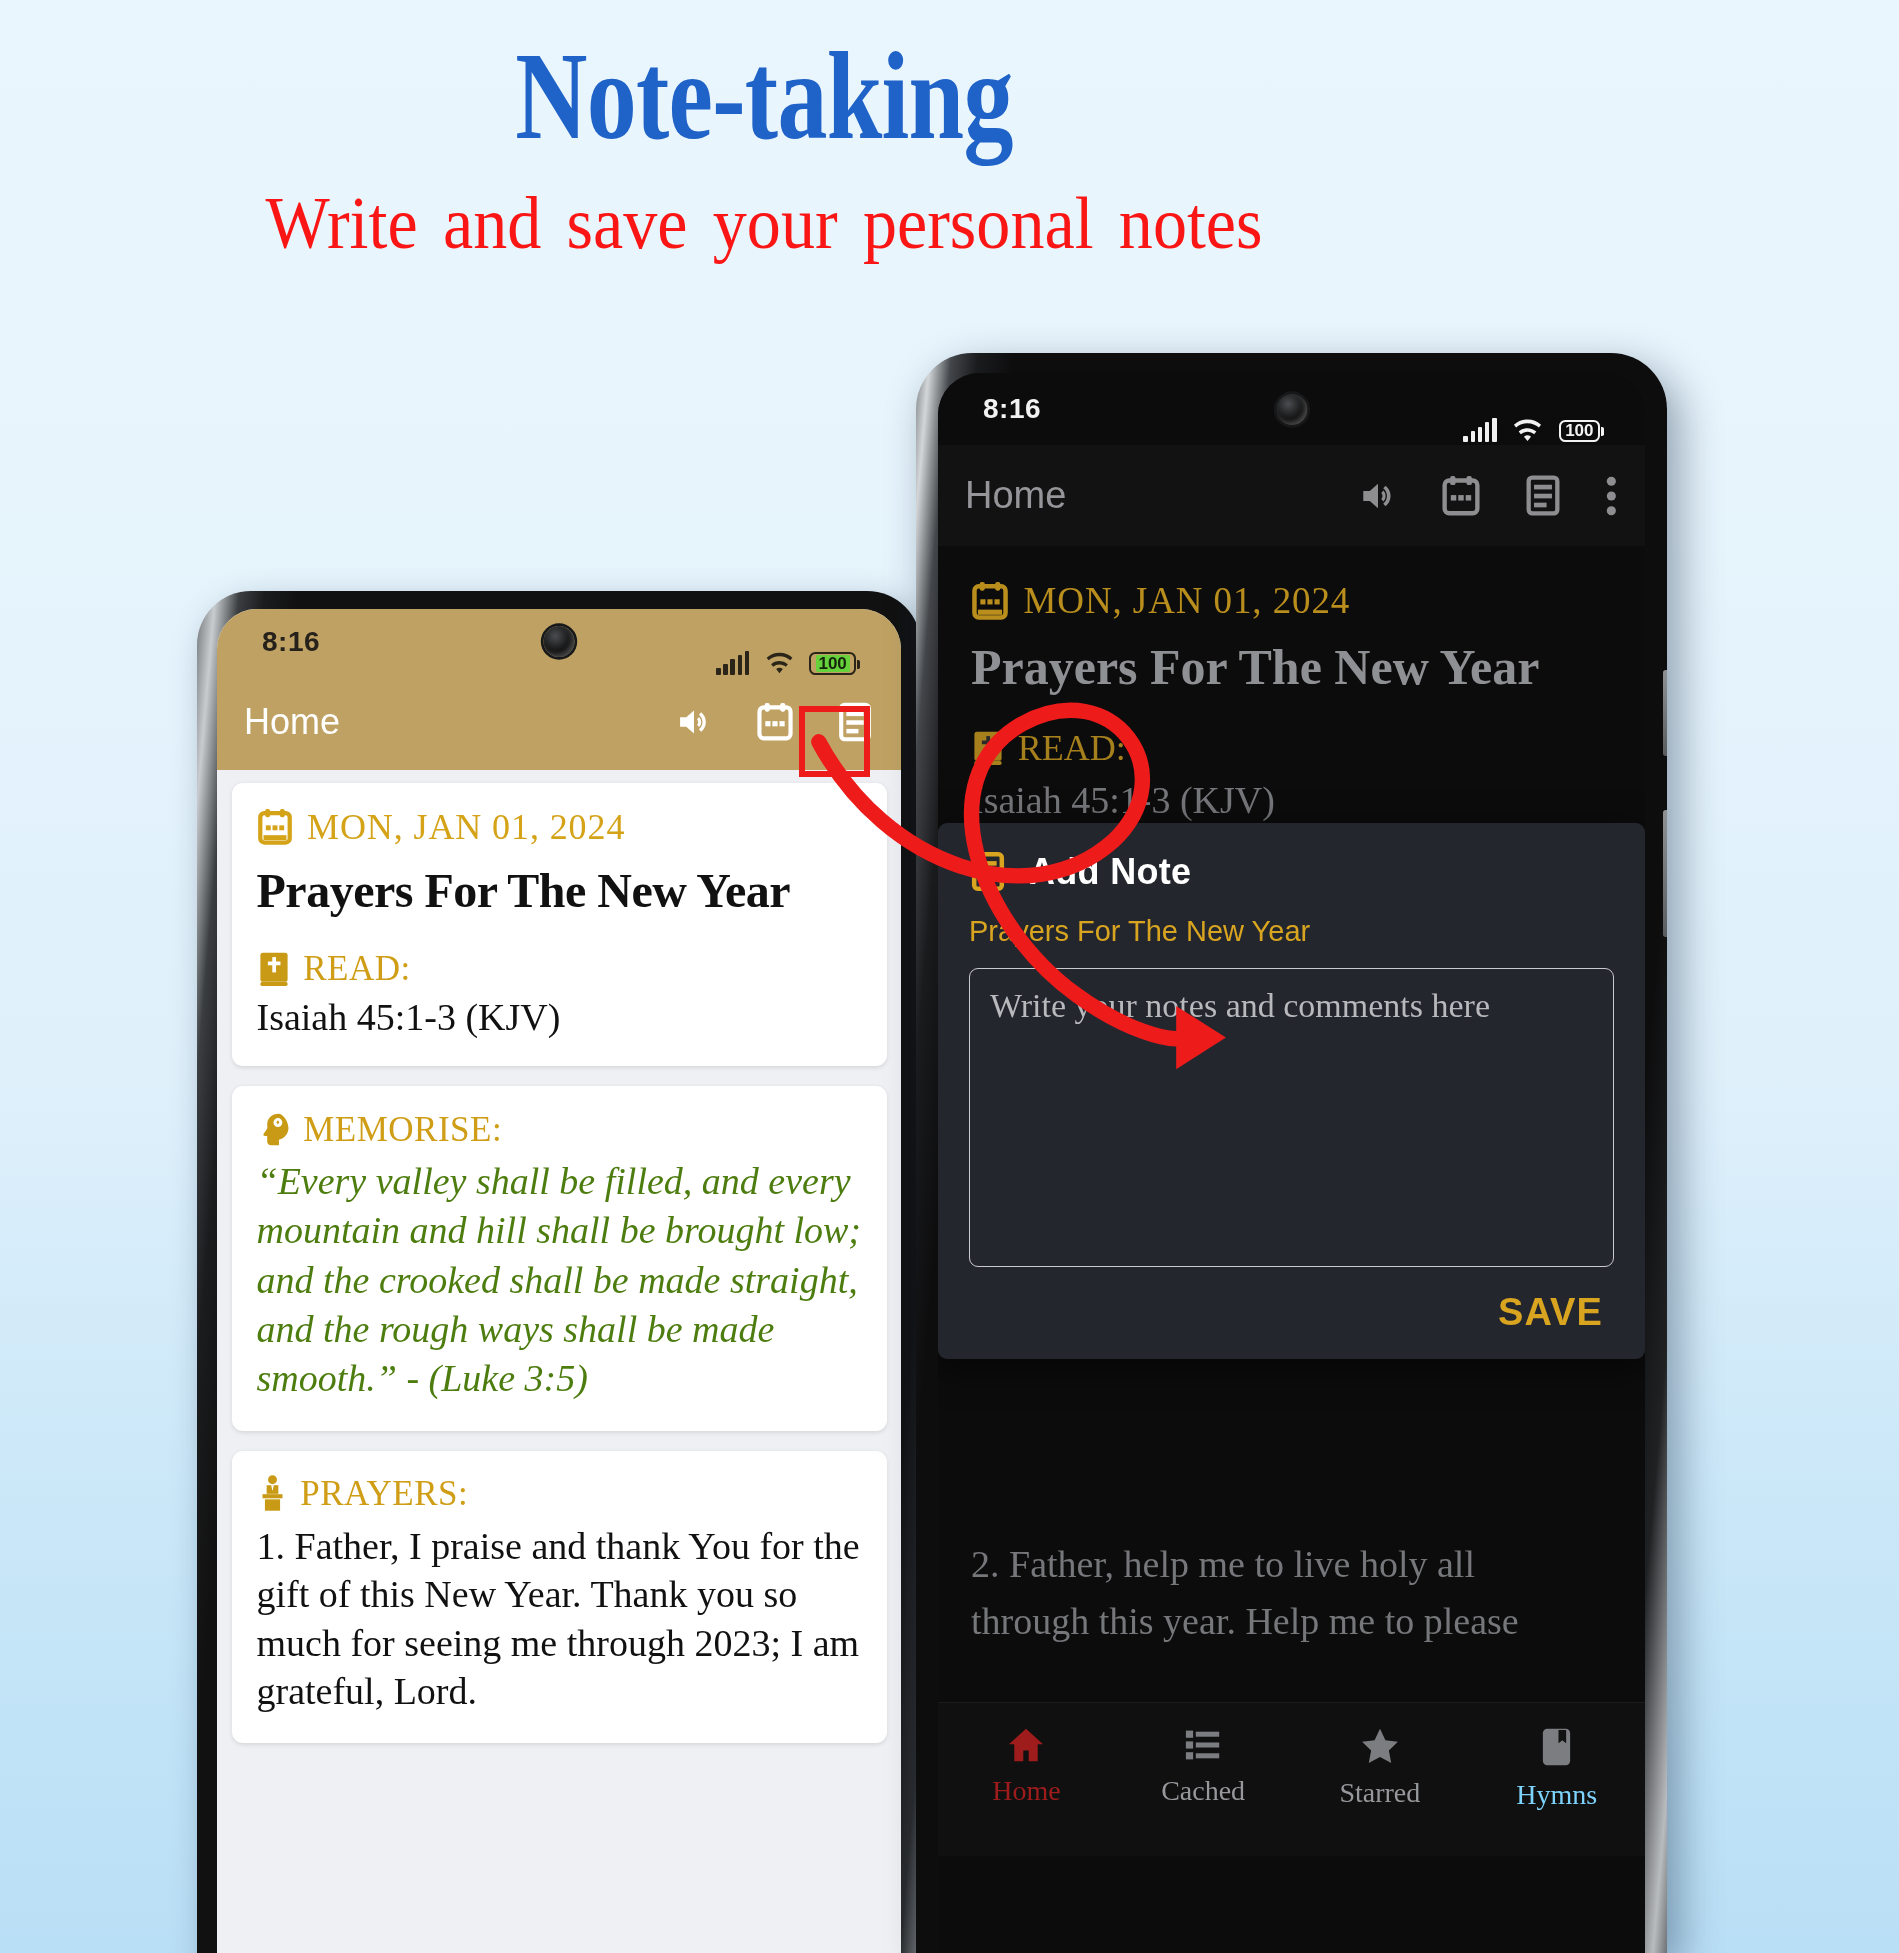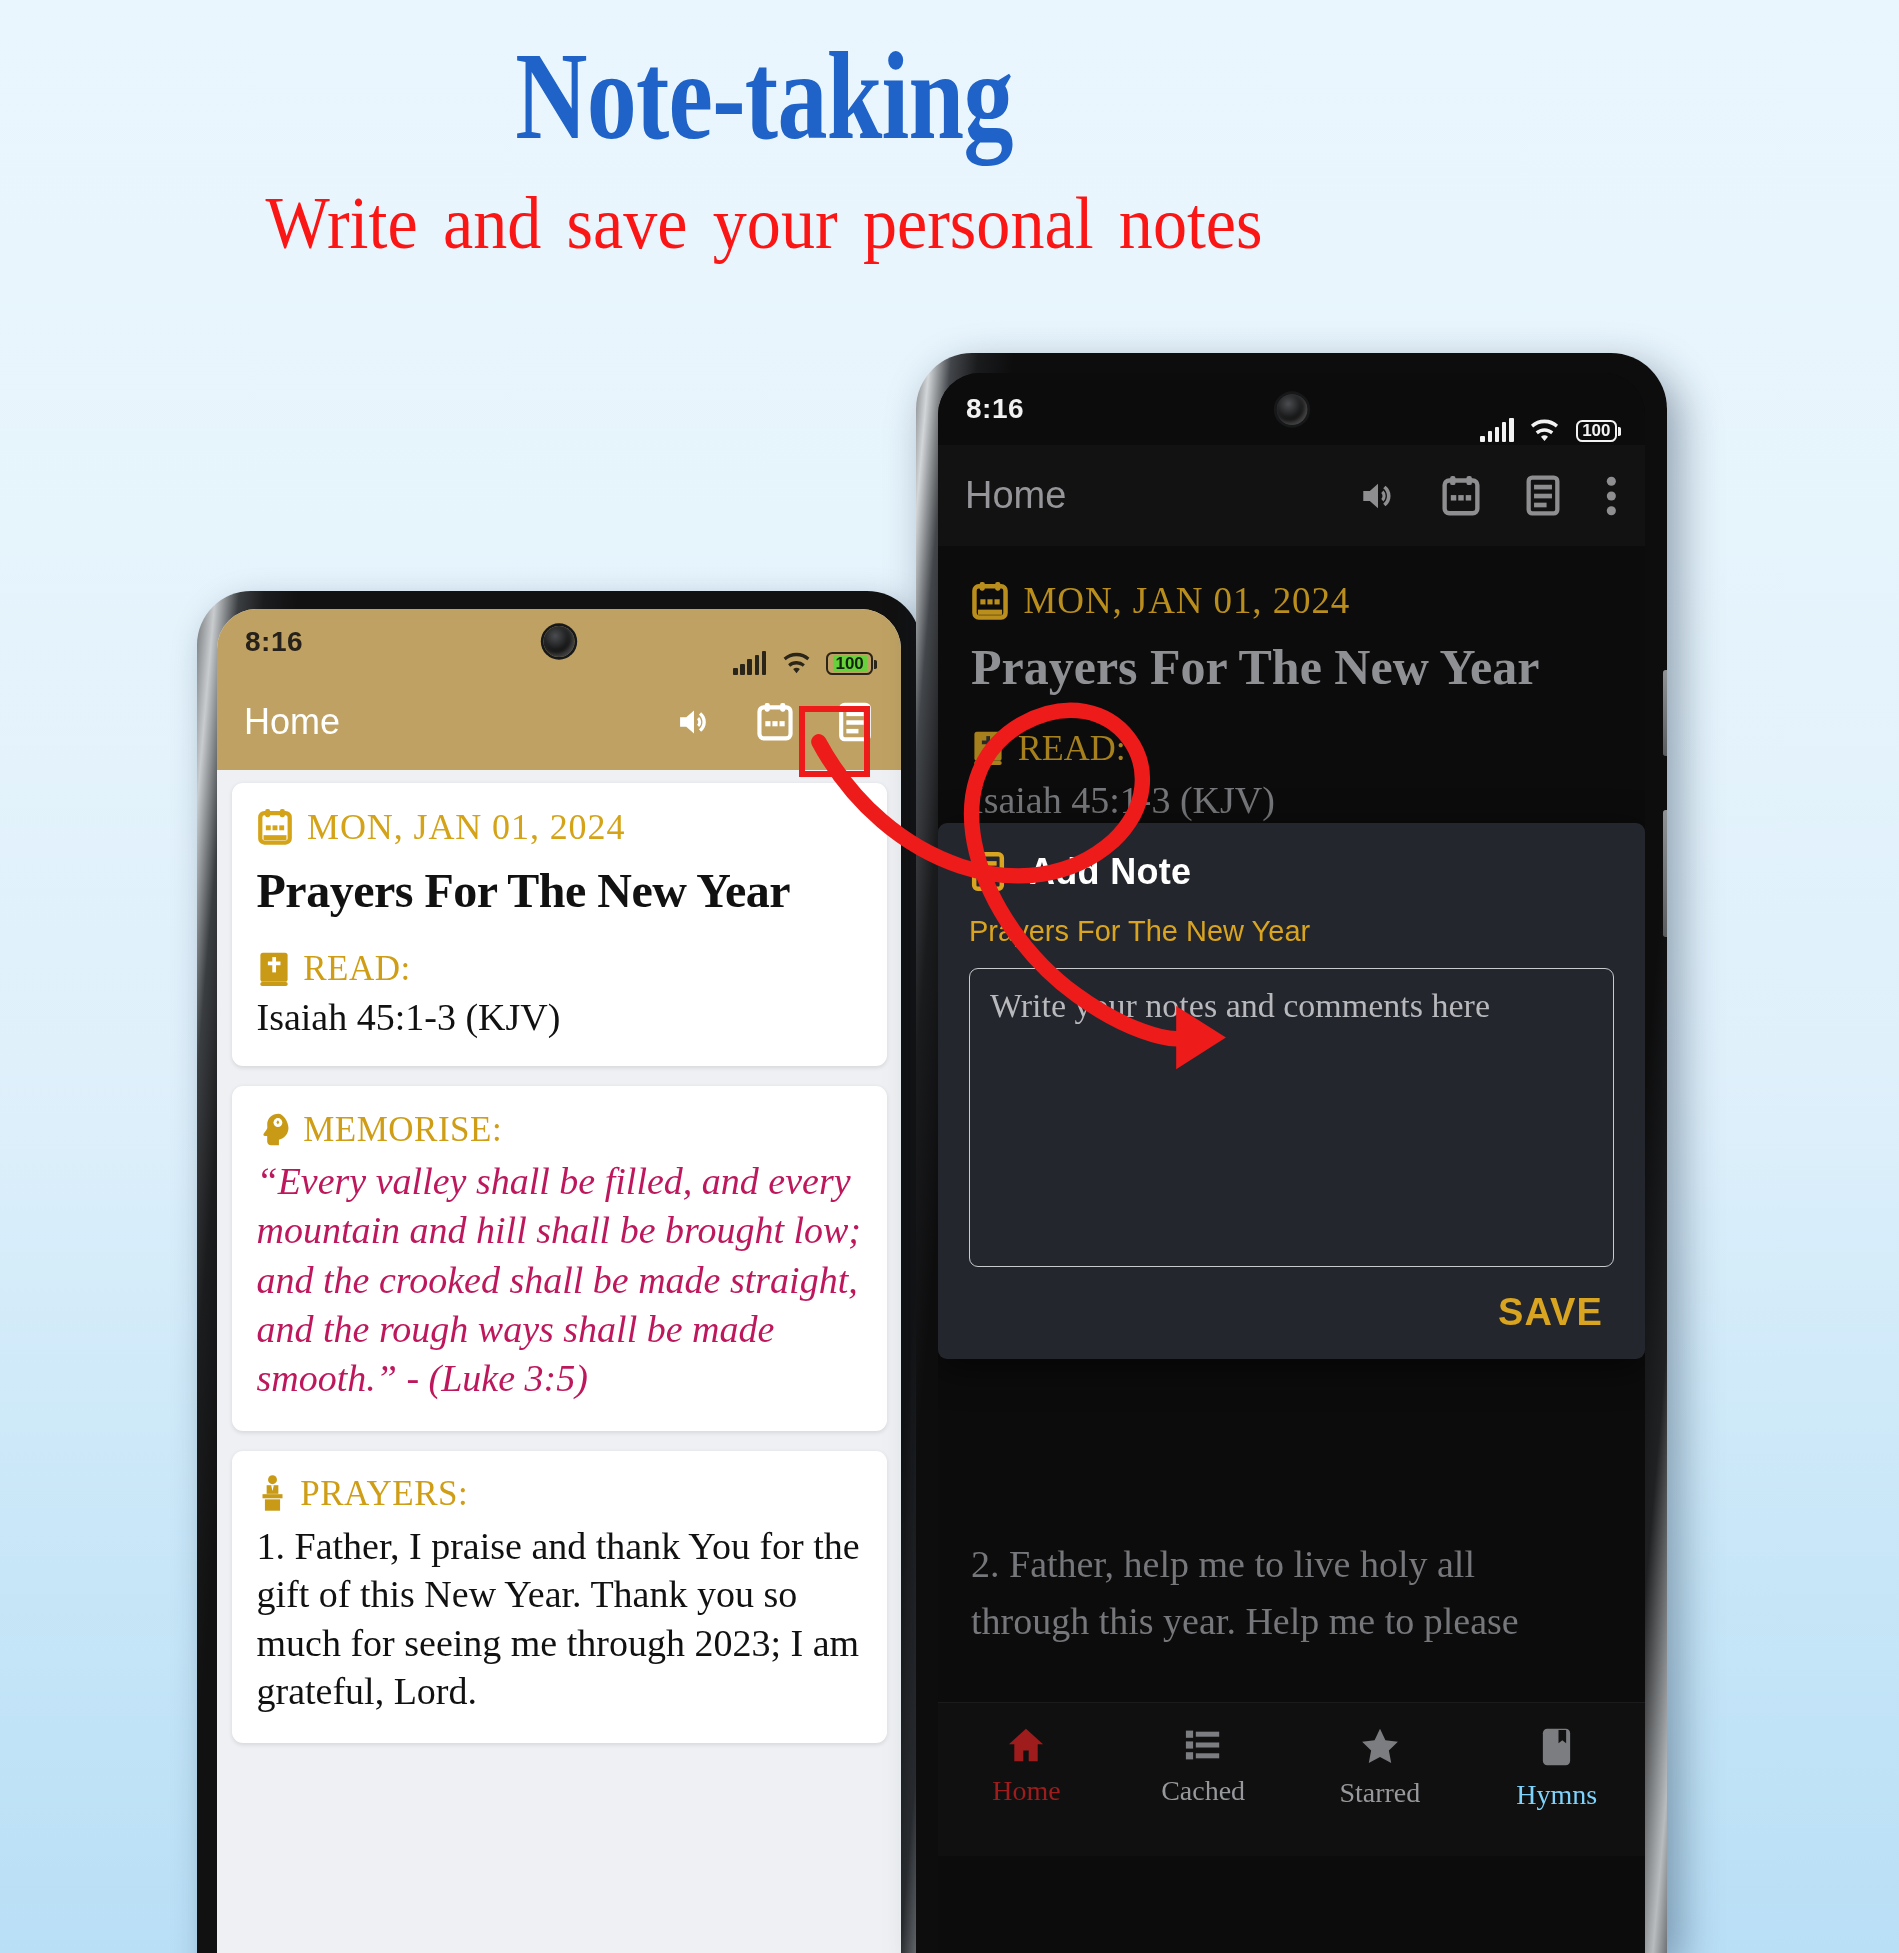--- a/index.html
+++ b/index.html
@@ -59,21 +59,21 @@
   #phone-right .screen {
     position:absolute; left:22px; top:20px; width:707px; height:1581px;
     background:#0c0c0d; border-radius: 42px 42px 0 0; overflow:hidden;
   }
   
   .side-btn { position:absolute; right:-1.8px; width:6.3px; border-radius:2.7px;
               background:linear-gradient(180deg,#8f9295,#5a5d60); }
 
   
   .statusbar { display:flex; align-items:center; justify-content:space-between;
-               padding: 0 28px; position:relative; }
+               padding: 0 45px; position:relative; }
   .sb-time { font-size: 28px; font-weight: 700; letter-spacing:0.5px; }
   .sb-right { display:flex; align-items:center; gap:14.5px;margin-top:44px; }
   .punch { position:absolute; left:50%; transform:translateX(-50%);
            width:31px; height:31px; border-radius:50%;
            background: radial-gradient(circle at 38% 32%, #4a4d50 0%, #111 55%, #000 100%);
            box-shadow: 0 0 0 2.7px #17181a, inset -2.7px -2.7px 5.4px rgba(255,255,255,.25); }
   .signal { display:flex; align-items:flex-end; gap:2.7px; height:22px; }
   .signal i { display:block; width:4.5px; border-radius:0.9px; }
   .signal i:nth-child(1){height:6.3px}  .signal i:nth-child(2){height:11px}
   .signal i:nth-child(3){height:15.4px} .signal i:nth-child(4){height:20px}
@@ -102,21 +102,21 @@
   .sec-head .lbl { color:#cf9d16; font-family:"Liberation Serif", serif;
                    font-size:35px; letter-spacing:0.5px; }
   .date-line { display:flex; align-items:center; gap:14.5px; }
   .date-line .lbl { color:#d4a318; font-family:"Liberation Serif", serif;
                     font-size:36px; letter-spacing:0.9px; }
   .card-title { font-family:"Liberation Serif", serif; font-weight:700;
                 font-size:48px; color:#111; margin: 14.5px 0 31px; letter-spacing:-0.5px; }
   .body-text { font-family:"Liberation Serif", serif; font-size:38px;
                color:#111; line-height:1.14; }
   .verse { font-family:"Liberation Serif", serif; font-style:italic;
-           font-size:38px; color:#be185d; line-height:1.30; }
+           font-size:38px; color:#4d7c0f; line-height:1.30; }
   .prayer-text { font-family:"Liberation Serif", serif; font-size:38px;
                  color:#111; line-height:1.28; }
 
   
   #phone-right .statusbar { height:72px; background:#0c0c0d; color:#f2f2f2; }
   #phone-right .appbar { height:101px; background:#121213; color:#8e8e90; }
   #phone-right .appbar .ttl { font-size:38px; color:#96969a; }
   #phone-right .content { position:relative; background:#0c0c0d; height:1310px; }
   .d-pad { padding: 33px 33px 0; }
   .d-date { display:flex; align-items:center; gap:14.5px; }

